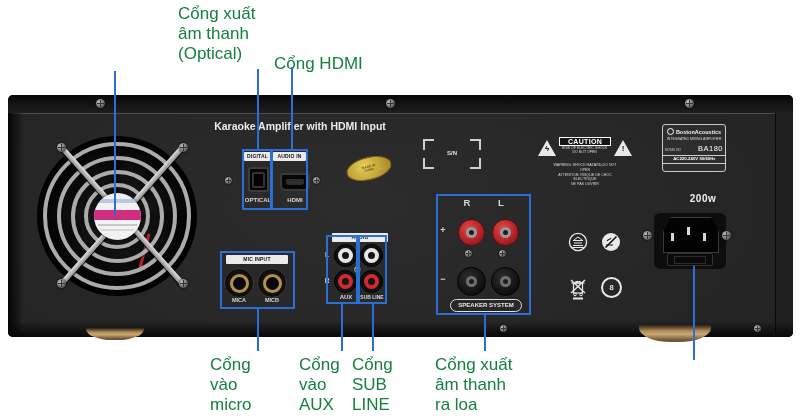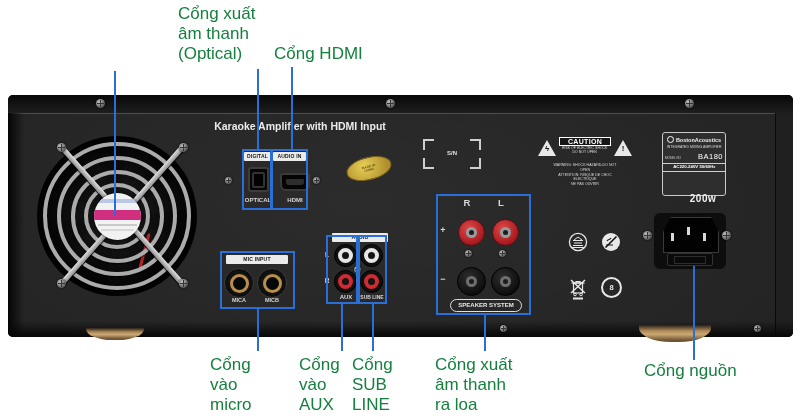--- a/index.html
+++ b/index.html
@@ -210,21 +210,21 @@
       </div>
       <div class="tri">
           <span>!</span>
         </div>
     </div>
   </div>
   <div class="abs tinytext" style="left:530px;top:163px;width:110px;font-size:6px;transform:scale(.6);color:#d8d8d8;text-align:center;white-space:pre-line;line-height:1.3;z-index:11;">WARNING: SHOCK HAZARD-DO NOT OPEN
 ATTENTION: RISQUE DE CHOC ELECTRIQUE
 NE PAS OUVRIR</div>
 
-  <div class="abs" style="left:662px;top:132px;width:64px;height:64px;border:1px solid #c9c9c9;border-radius:3px;box-sizing:border-box;
+  <div class="abs" style="left:662px;top:124px;width:64px;height:48px;border:1px solid #c9c9c9;border-radius:3px;box-sizing:border-box;
               background:rgba(255,255,255,0.04);padding:3px 2px;display:flex;flex-direction:column;align-items:center;z-index:11;">
     <div style="display:flex;align-items:center;gap:2px;">
       <span style="width:5px;height:5px;border:1px solid #fff;border-radius:50%;display:inline-block;"></span>
       <span style="font-size:5.5px;font-weight:bold;color:#f0f0f0;white-space:nowrap;">BostonAcoustics</span>
     </div>
     <div class="tinytext" style="font-size:6px;transform:scale(.58);color:#d8d8d8;white-space:nowrap;margin-top:2px;">INTEGRATED MIXING AMPLIFIER</div>
     <div style="width:100%;display:flex;justify-content:space-between;align-items:flex-end;margin-top:1px;">
       <span class="tinytext" style="font-size:6px;transform:scale(.5);transform-origin:0 50%;color:#cfcfcf;white-space:nowrap;">MODEL NO</span>
       <span style="font-size:7.5px;color:#fff;letter-spacing:.5px;">BA180</span>
     </div>
@@ -279,28 +279,27 @@
   <div class="cline" style="left:291px;top:67px;height:83px;"></div>
   <div class="cline" style="left:257px;top:309px;height:42px;"></div>
   <div class="cline" style="left:341px;top:303px;height:48px;"></div>
   <div class="cline" style="left:372px;top:303px;height:48px;"></div>
   <div class="cline" style="left:484px;top:314px;height:37px;"></div>
   <div class="cline" style="left:693px;top:266px;height:94px;"></div>
 
   <div class="callout" style="left:178px;top:4px;width:116px;">Cổng xuất
 âm thanh
 (Optical)</div>
-  <div class="callout" style="left:274px;top:44px;width:105px;">Cổng HDMI</div>
+  <div class="callout" style="left:274px;top:54px;width:105px;">Cổng HDMI</div>
   <div class="callout" style="left:210px;top:355px;width:96px;">Cổng
 vào
 micro</div>
   <div class="callout" style="left:299px;top:355px;width:76px;">Cổng
 vào
 AUX</div>
   <div class="callout" style="left:352px;top:355px;width:60px;">Cổng
 SUB
 LINE</div>
   <div class="callout" style="left:435px;top:355px;width:96px;">Cổng xuất
 âm thanh
 ra loa</div>
-  <div class="callout" style="left:644px;top:361px;width:100px;">Cổng nguồn</div>
 
 </div>
 
 </body></html>

